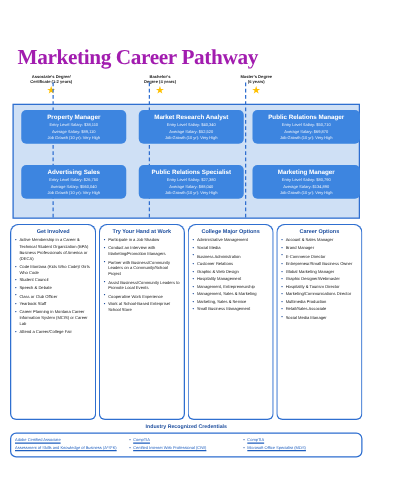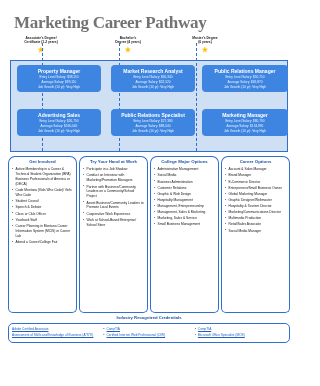--- a/index.html
+++ b/index.html
@@ -7,27 +7,28 @@
     width: 298px; height: 386px;
     font-family: "Liberation Sans", sans-serif;
     background: #ffffff;
     overflow: hidden;
     position: relative;
   }
   .page { position: relative; width: 298px; height: 386px; padding: 0; }
 
   
   .title {
-    color: #737373;
+    color: #a21caf;
     font-family: "Liberation Serif", serif;
     font-weight: bold;
     font-size: 17px;
     letter-spacing: -0.3px;
     padding: 14px 0 0 14px;
     line-height: 1.05;
+    margin-top: 23px;
   }
 
   
   .degree-row {
     position: relative;
     height: 26px;
     margin-top: 2px;
   }
   .degree {
     position: absolute;

